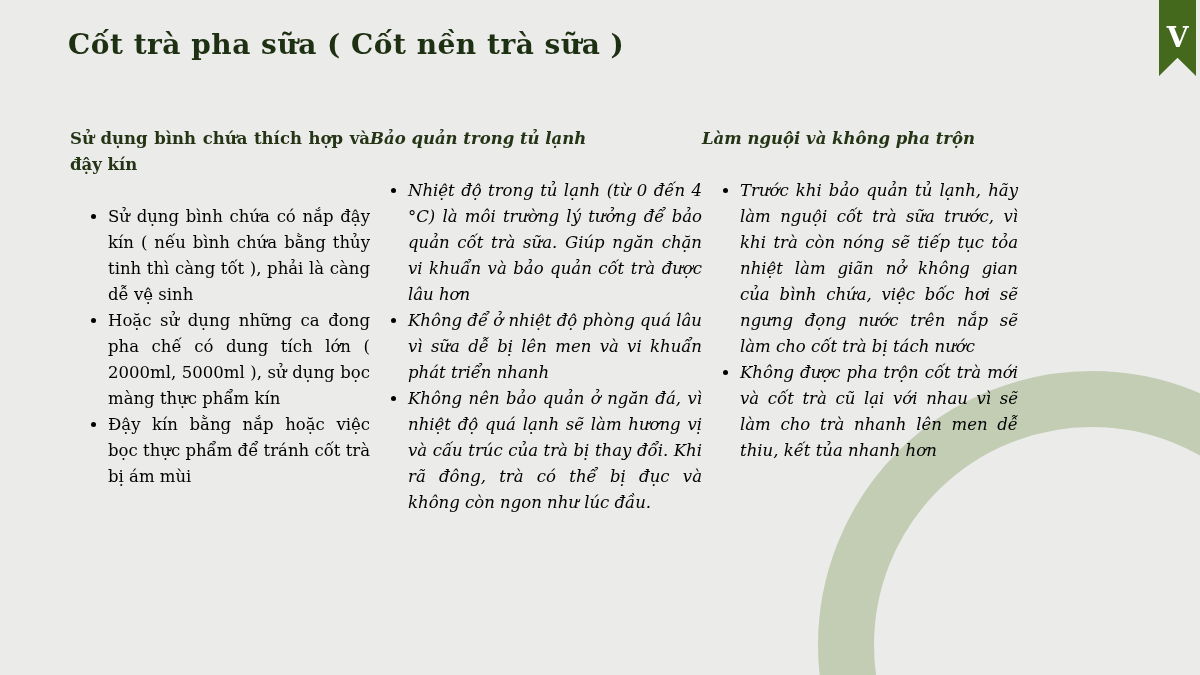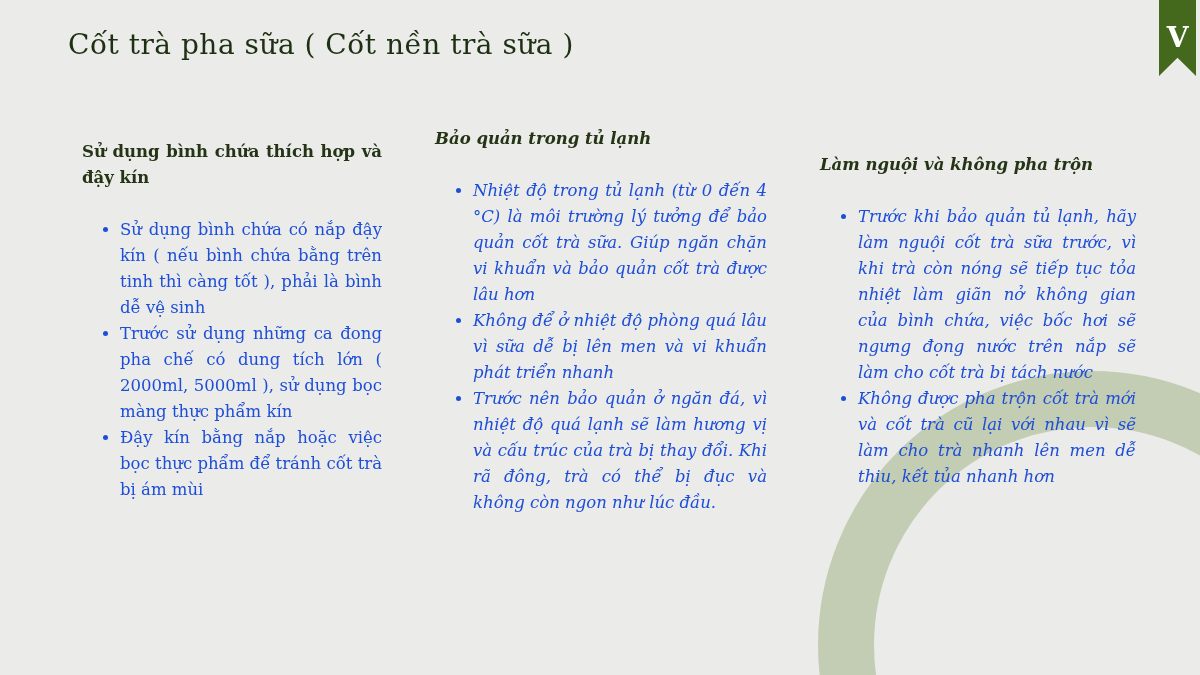--- a/index.html
+++ b/index.html
@@ -35,53 +35,51 @@
     font-weight:bold;
     font-size:28px;
     margin-top:24px;
     line-height:1;
   }
   .title{
     position:absolute;
     left:68px;top:28px;
     margin:0;
     font-size:28px;
-    font-weight:normal;
+    font-weight:bold;
     letter-spacing:0.5px;
     color:#1e3012;
     z-index:1;
   }
   .columns{
     position:absolute;
-    left:82px;top:126px;
+    left:70px;top:126px;
     width:1053px;
     display:flex;
-    gap:53px;
     z-index:1;
-    align-items:center;
   }
   .column{flex:0 0 auto;}
   .col-1{width:300px;}
   .col-2{width:332px;font-style:italic;}
   .col-3{width:316px;font-style:italic;}
   .col-heading{
     margin:0;
     font-size:16.5px;
     font-weight:bold;
     line-height:26px;
     color:#243415;
     text-align:justify;
   }
   .bullet-list{
     margin:26px 0 0 0;
     padding:0 0 0 38px;
     list-style:disc outside;
     font-size:16.5px;
     line-height:26px;
-    color:#1d4ed8;
+    color:#000000;
     text-align:justify;
   }
   .bullet-list li{margin:0;padding:0;}
 </style>
 </head>
 <body>
 
 <div class="slide">
 
   <div class="ring"></div>
@@ -90,32 +88,32 @@
     <span class="ribbon-letter">V</span>
   </div>
 
   <h1 class="title">Cốt trà pha sữa ( Cốt nền trà sữa )</h1>
 
   <div class="columns">
 
     <div class="column col-1">
       <h2 class="col-heading">Sử dụng bình chứa thích hợp và đậy kín</h2>
       <ul class="bullet-list">
-          <li>Sử dụng bình chứa có nắp đậy kín ( nếu bình chứa bằng trên tinh thì càng tốt ), phải là bình dễ vệ sinh</li>
-          <li>Trước sử dụng những ca đong pha chế có dung tích lớn ( 2000ml, 5000ml ), sử dụng bọc màng thực phẩm kín</li>
+          <li>Sử dụng bình chứa có nắp đậy kín ( nếu bình chứa bằng thủy tinh thì càng tốt ), phải là càng dễ vệ sinh</li>
+          <li>Hoặc sử dụng những ca đong pha chế có dung tích lớn ( 2000ml, 5000ml ), sử dụng bọc màng thực phẩm kín</li>
           <li>Đậy kín bằng nắp hoặc việc bọc thực phẩm để tránh cốt trà bị ám mùi</li>
         </ul>
     </div>
 
     <div class="column col-2">
       <h2 class="col-heading">Bảo quản trong tủ lạnh</h2>
       <ul class="bullet-list">
           <li>Nhiệt độ trong tủ lạnh (từ 0 đến 4 °C) là môi trường lý tưởng để bảo quản cốt trà sữa. Giúp ngăn chặn vi khuẩn và bảo quản cốt trà được lâu hơn</li>
           <li>Không để ở nhiệt độ phòng quá lâu vì sữa dễ bị lên men và vi khuẩn phát triển nhanh</li>
-          <li>Trước nên bảo quản ở ngăn đá, vì nhiệt độ quá lạnh sẽ làm hương vị và cấu trúc của trà bị thay đổi. Khi rã đông, trà có thể bị đục và không còn ngon như lúc đầu.</li>
+          <li>Không nên bảo quản ở ngăn đá, vì nhiệt độ quá lạnh sẽ làm hương vị và cấu trúc của trà bị thay đổi. Khi rã đông, trà có thể bị đục và không còn ngon như lúc đầu.</li>
         </ul>
     </div>
 
     <div class="column col-3">
       <h2 class="col-heading">Làm nguội và không pha trộn</h2>
       <ul class="bullet-list">
           <li>Trước khi bảo quản tủ lạnh, hãy làm nguội cốt trà sữa trước, vì khi trà còn nóng sẽ tiếp tục tỏa nhiệt làm giãn nở không gian của bình chứa, việc bốc hơi sẽ ngưng đọng nước trên nắp sẽ làm cho cốt trà bị tách nước</li>
           <li>Không được pha trộn cốt trà mới và cốt trà cũ lại với nhau vì sẽ làm cho trà nhanh lên men dễ thiu, kết tủa nhanh hơn</li>
         </ul>
     </div>

